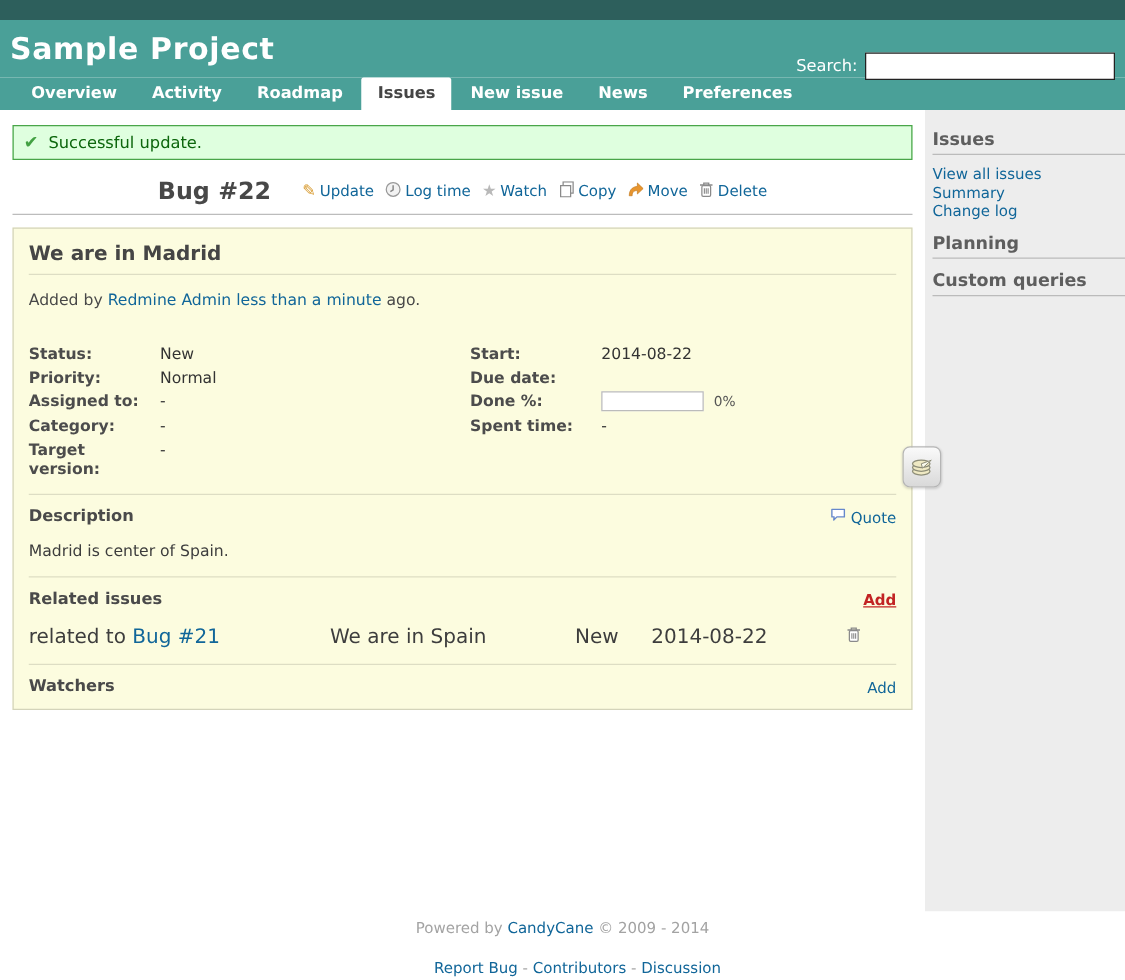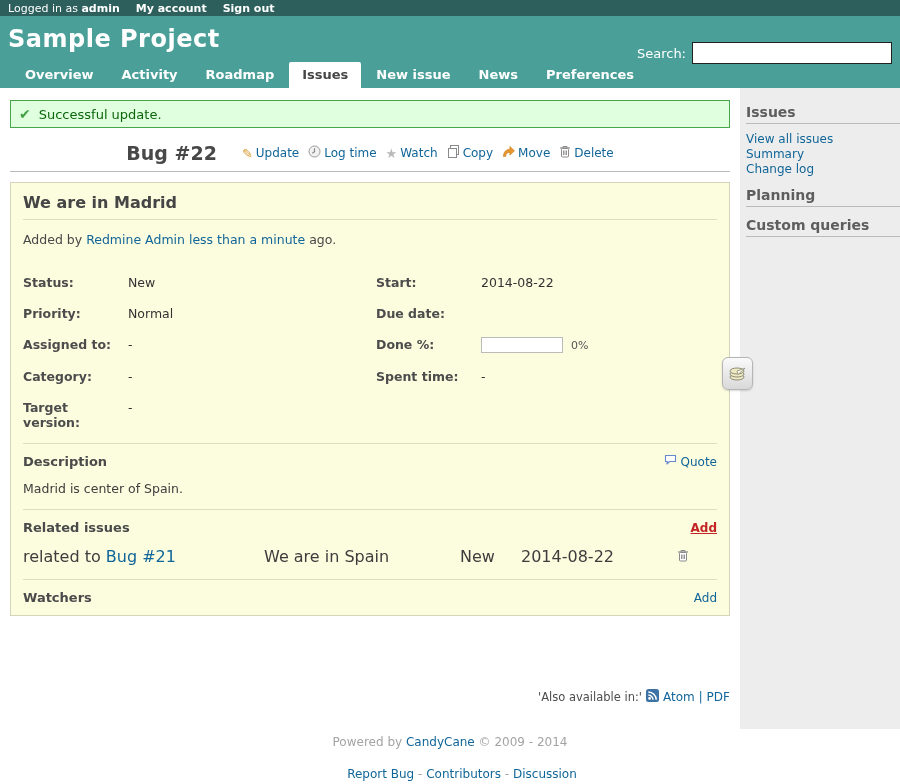--- a/index.html
+++ b/index.html
@@ -84,21 +84,21 @@
   }
   .issue-box h3.subject {
     margin:2px 0 0; font-size:16px; font-weight:bold; color:#454545;
     border-bottom:1px solid #ddddc4; padding-bottom:7px;
   }
   .author-line { margin:12px 0 16px; color:#484848; font-size:12.5px; }
   .author-line a { color:#116699; }
 
   .attrs {
     display:grid; grid-template-columns:105px 248px 105px 1fr;
-    row-gap:16px; font-size:12.5px; align-items:start;margin-top:28px;
+    row-gap:4px; font-size:12.5px; align-items:start;margin-top:28px;
   }
   .attr-label { font-weight:bold; color:#4c4c4c; }
   .attr-label.narrow { max-width:64px; }
   .attr-value { color:#333; }
   .donecell { display:flex; align-items:center; gap:8px; }
   .progressbar { width:82px; height:16px; border:1px solid #bbb; background:#fff; }
   .donecell .pct { font-size:11px; color:#555; }
 
   .divider { border:none; border-top:1px solid #ddddc4; margin:13px 0 10px; }
 
@@ -141,28 +141,20 @@
     position:absolute; left:722px; top:357px; width:31px; height:33px;
     background:linear-gradient(#fafafa,#d9d9d9); border:1px solid #b5b5b5;
     border-radius:6px; box-shadow:0 1px 2px rgba(0,0,0,0.15);
     display:flex; align-items:center; justify-content:center; cursor:pointer; padding:0;
   }
 </style>
 </head>
 <body>
 
 <div class="topbar">
-  <div class="right">
-    <span>
-      <span class="normal">Logged in as</span>
-      <span class="bold">admin</span>
-    </span>
-    <a>My account</a>
-    <a>Sign out</a>
-  </div>
 </div>
 
 <div class="header">
   <h1>Sample Project</h1>
   <div class="searchbox">
     <span>Search:</span>
     <input type="text" value="" style="">
   </div>
 </div>
 
@@ -318,34 +310,20 @@
       </div>
 
       <hr class="divider">
 
       <div class="section-row watchers-row">
         <span class="section-title">Watchers</span>
         <a class="add-blue">Add</a>
       </div>
     </div>
 
-    <div class="other-formats">
-      <span>'Also available in:'</span>
-      <span>
-        <svg width="13" height="13" viewBox="0 0 13 13">
-            <rect x="0" y="0" width="13" height="13" rx="2.5" fill="#3d72a4"></rect>
-            <circle cx="3.6" cy="9.4" r="1.4" fill="#fff"></circle>
-            <path d="M2.3 6.1 A4.7 4.7 0 0 1 7 10.8" fill="none" stroke="#fff" stroke-width="1.5"></path>
-            <path d="M2.3 2.9 A7.9 7.9 0 0 1 10.2 10.8" fill="none" stroke="#fff" stroke-width="1.5"></path>
-          </svg>
-      </span>
-      <a>Atom</a>
-      <span class="sep">|</span>
-      <a>PDF</a>
-    </div>
   </div>
 
   <div class="sidebar">
     <h3>Issues</h3>
     <a>View all issues</a>
     <a>Summary</a>
     <a>Change log</a>
     <h3>Planning</h3>
     <h3>Custom queries</h3>
   </div>

